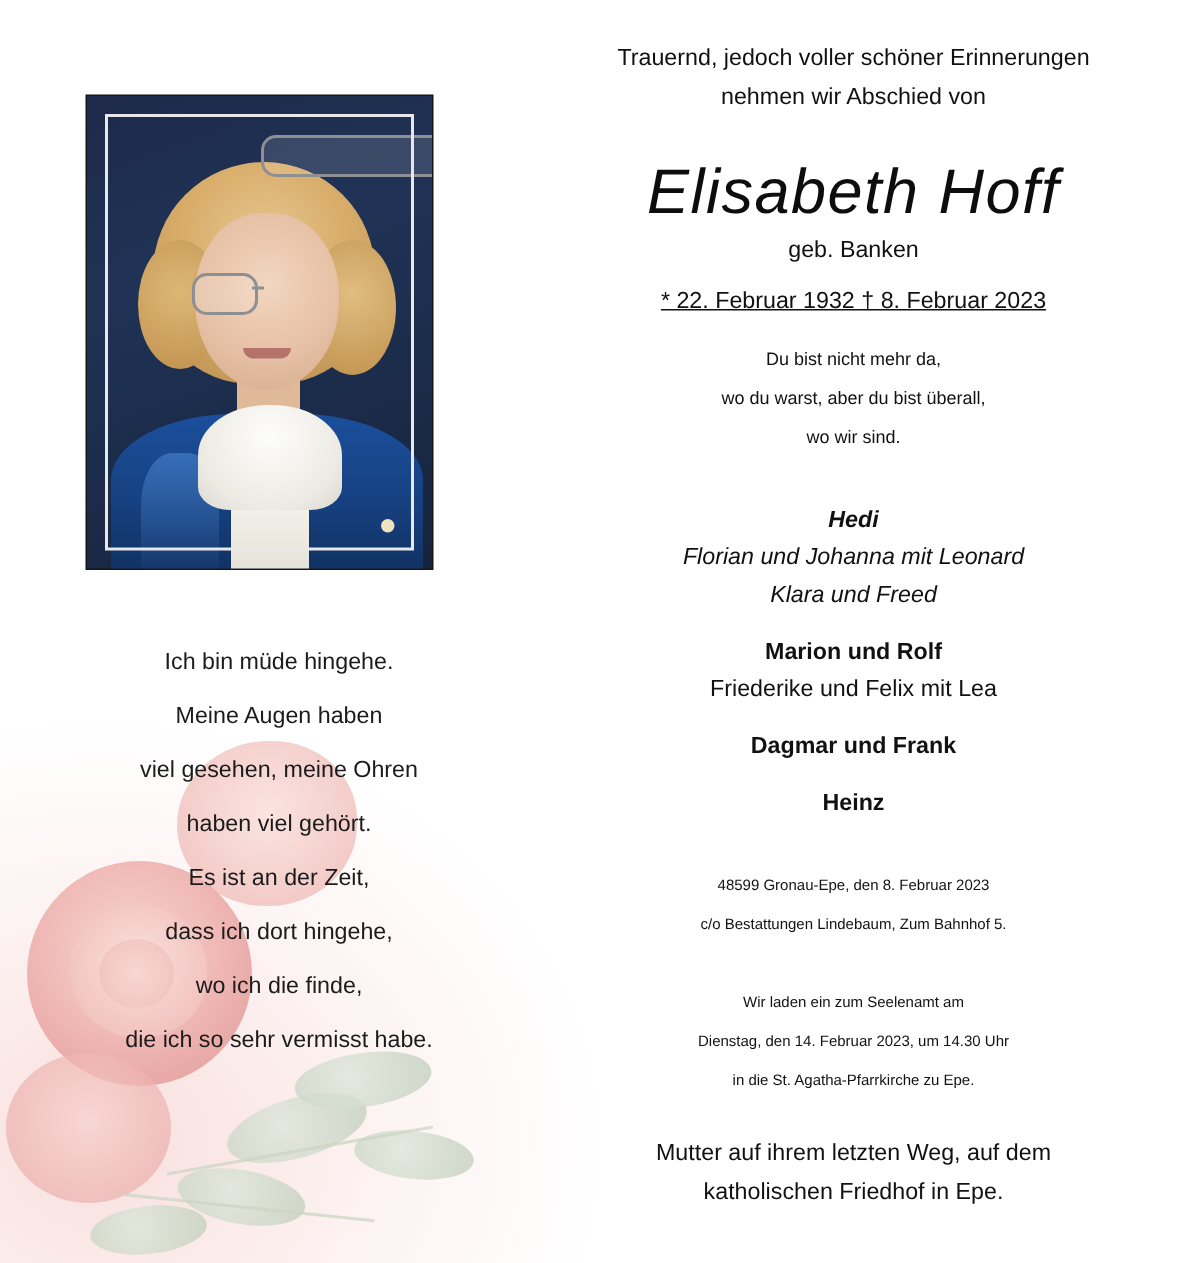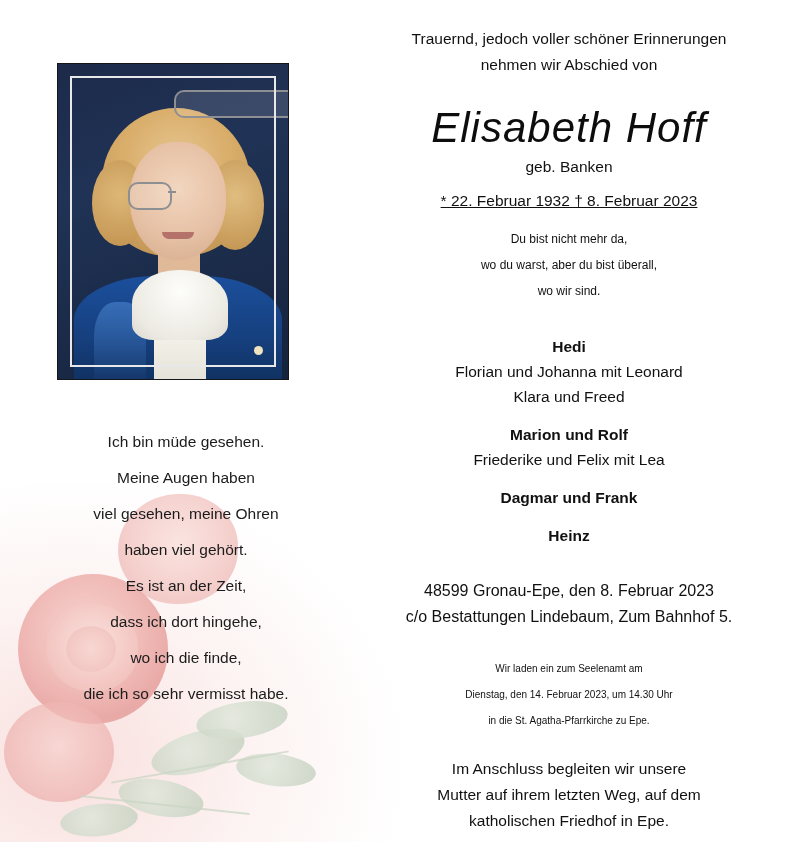--- a/index.html
+++ b/index.html
@@ -304,24 +304,25 @@
     line-height: 25px;
   }
   .family .bold {
     font-weight: bold;
   }
   .family .grp {
     margin-top: 13px;
   }
   .family .grp:first-child {
     margin-top: 0;
+    font-style: italic;
   }
   .addr {
     margin-top: 30px;
-    font-size: 16px;
+    font-size: 10px;
     line-height: 26px;
   }
   .invite {
     margin-top: 26px;
     font-size: 10px;
     line-height: 26px;
   }
   .after {
     margin-top: 22px;
     font-size: 15.5px;
@@ -362,21 +363,21 @@
       <div class="p-glass left"></div>
       <div class="p-glass right"></div>
       <div class="p-glass-bridge"></div>
       <div class="p-mouth"></div>
       <div class="p-brooch"></div>
     </div>
     <div class="photo-border"></div>
   </div>
 
   <div class="poem">
-    <div>Ich bin müde gesehen.</div>
+    <div>Ich bin müde hingehe.</div>
     <div>Meine Augen haben</div>
     <div>viel gesehen, meine Ohren</div>
     <div>haben viel gehört.</div>
     <div>Es ist an der Zeit,</div>
     <div>dass ich dort hingehe,</div>
     <div>wo ich die finde,</div>
     <div>die ich so sehr vermisst habe.</div>
   </div>
 
   <div class="right">
@@ -419,19 +420,18 @@
       <div>c/o Bestattungen Lindebaum, Zum Bahnhof 5.</div>
     </div>
 
     <div class="invite">
       <div>Wir laden ein zum Seelenamt am</div>
       <div>Dienstag, den 14. Februar 2023, um 14.30 Uhr</div>
       <div>in die St. Agatha-Pfarrkirche zu Epe.</div>
     </div>
 
     <div class="after">
-      <div>Im Anschluss begleiten wir unsere</div>
       <div>Mutter auf ihrem letzten Weg, auf dem</div>
       <div>katholischen Friedhof in Epe.</div>
     </div>
 
   </div>
 </div>
 
 </body></html>

